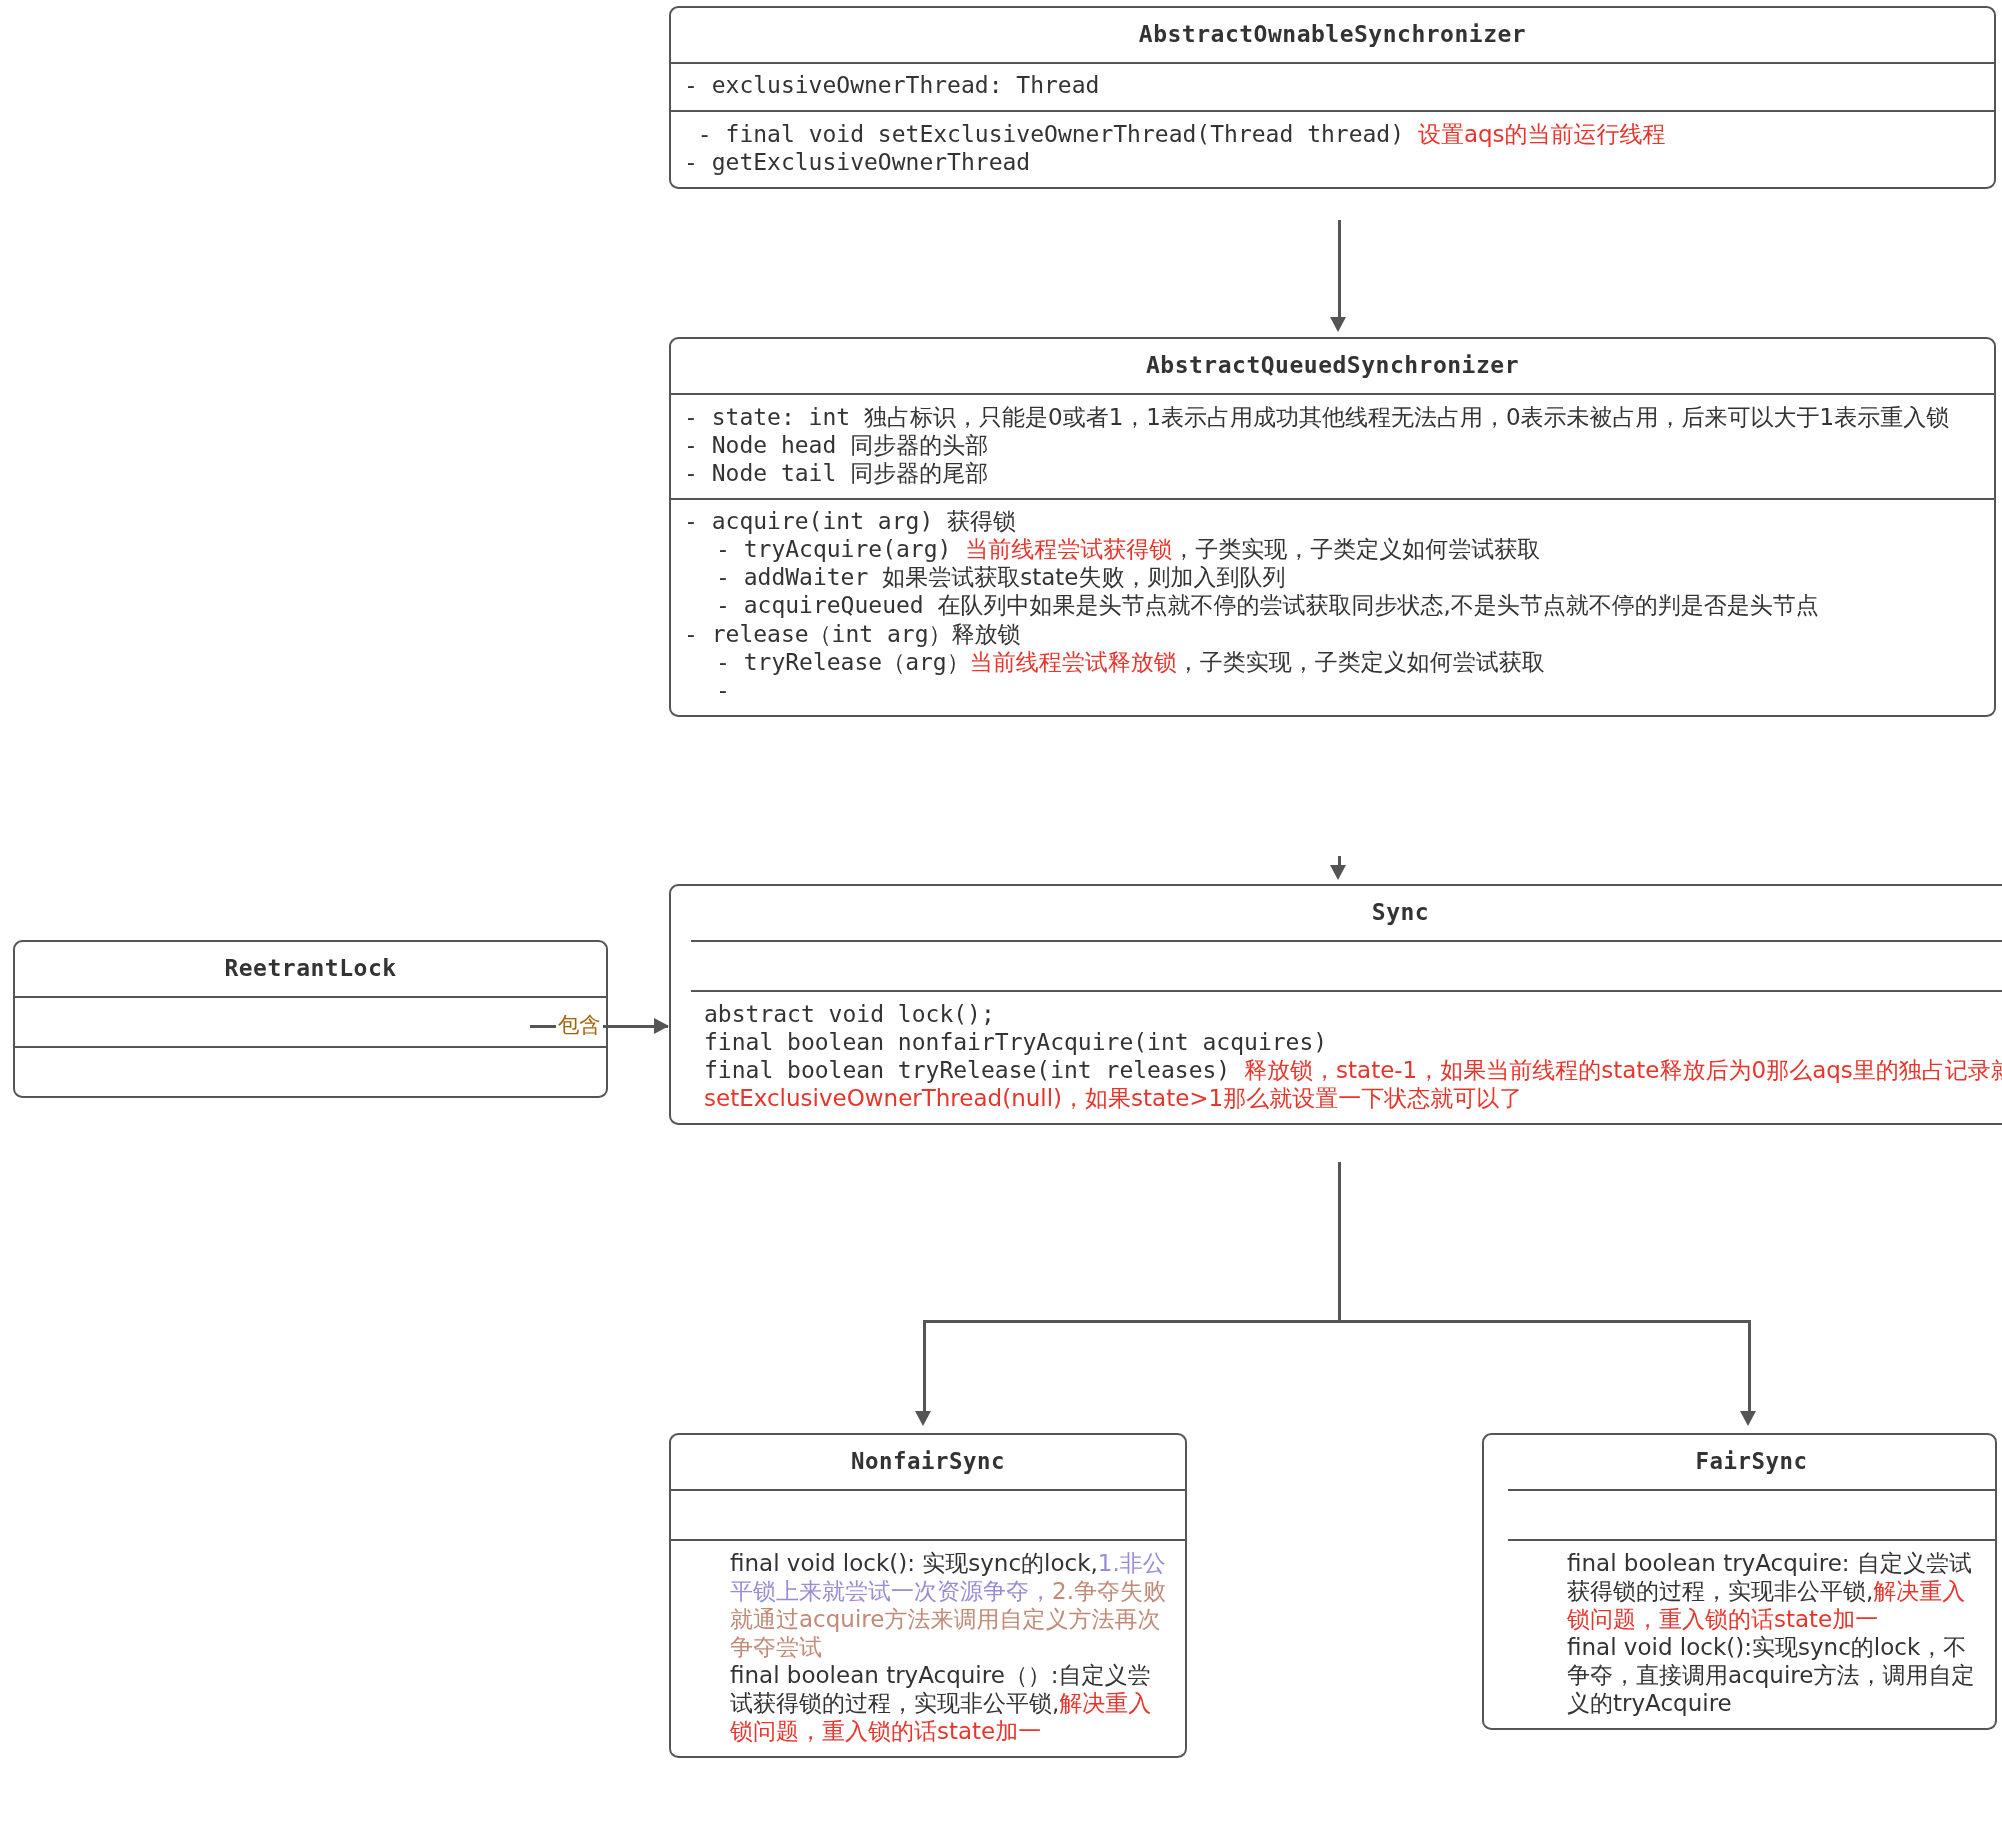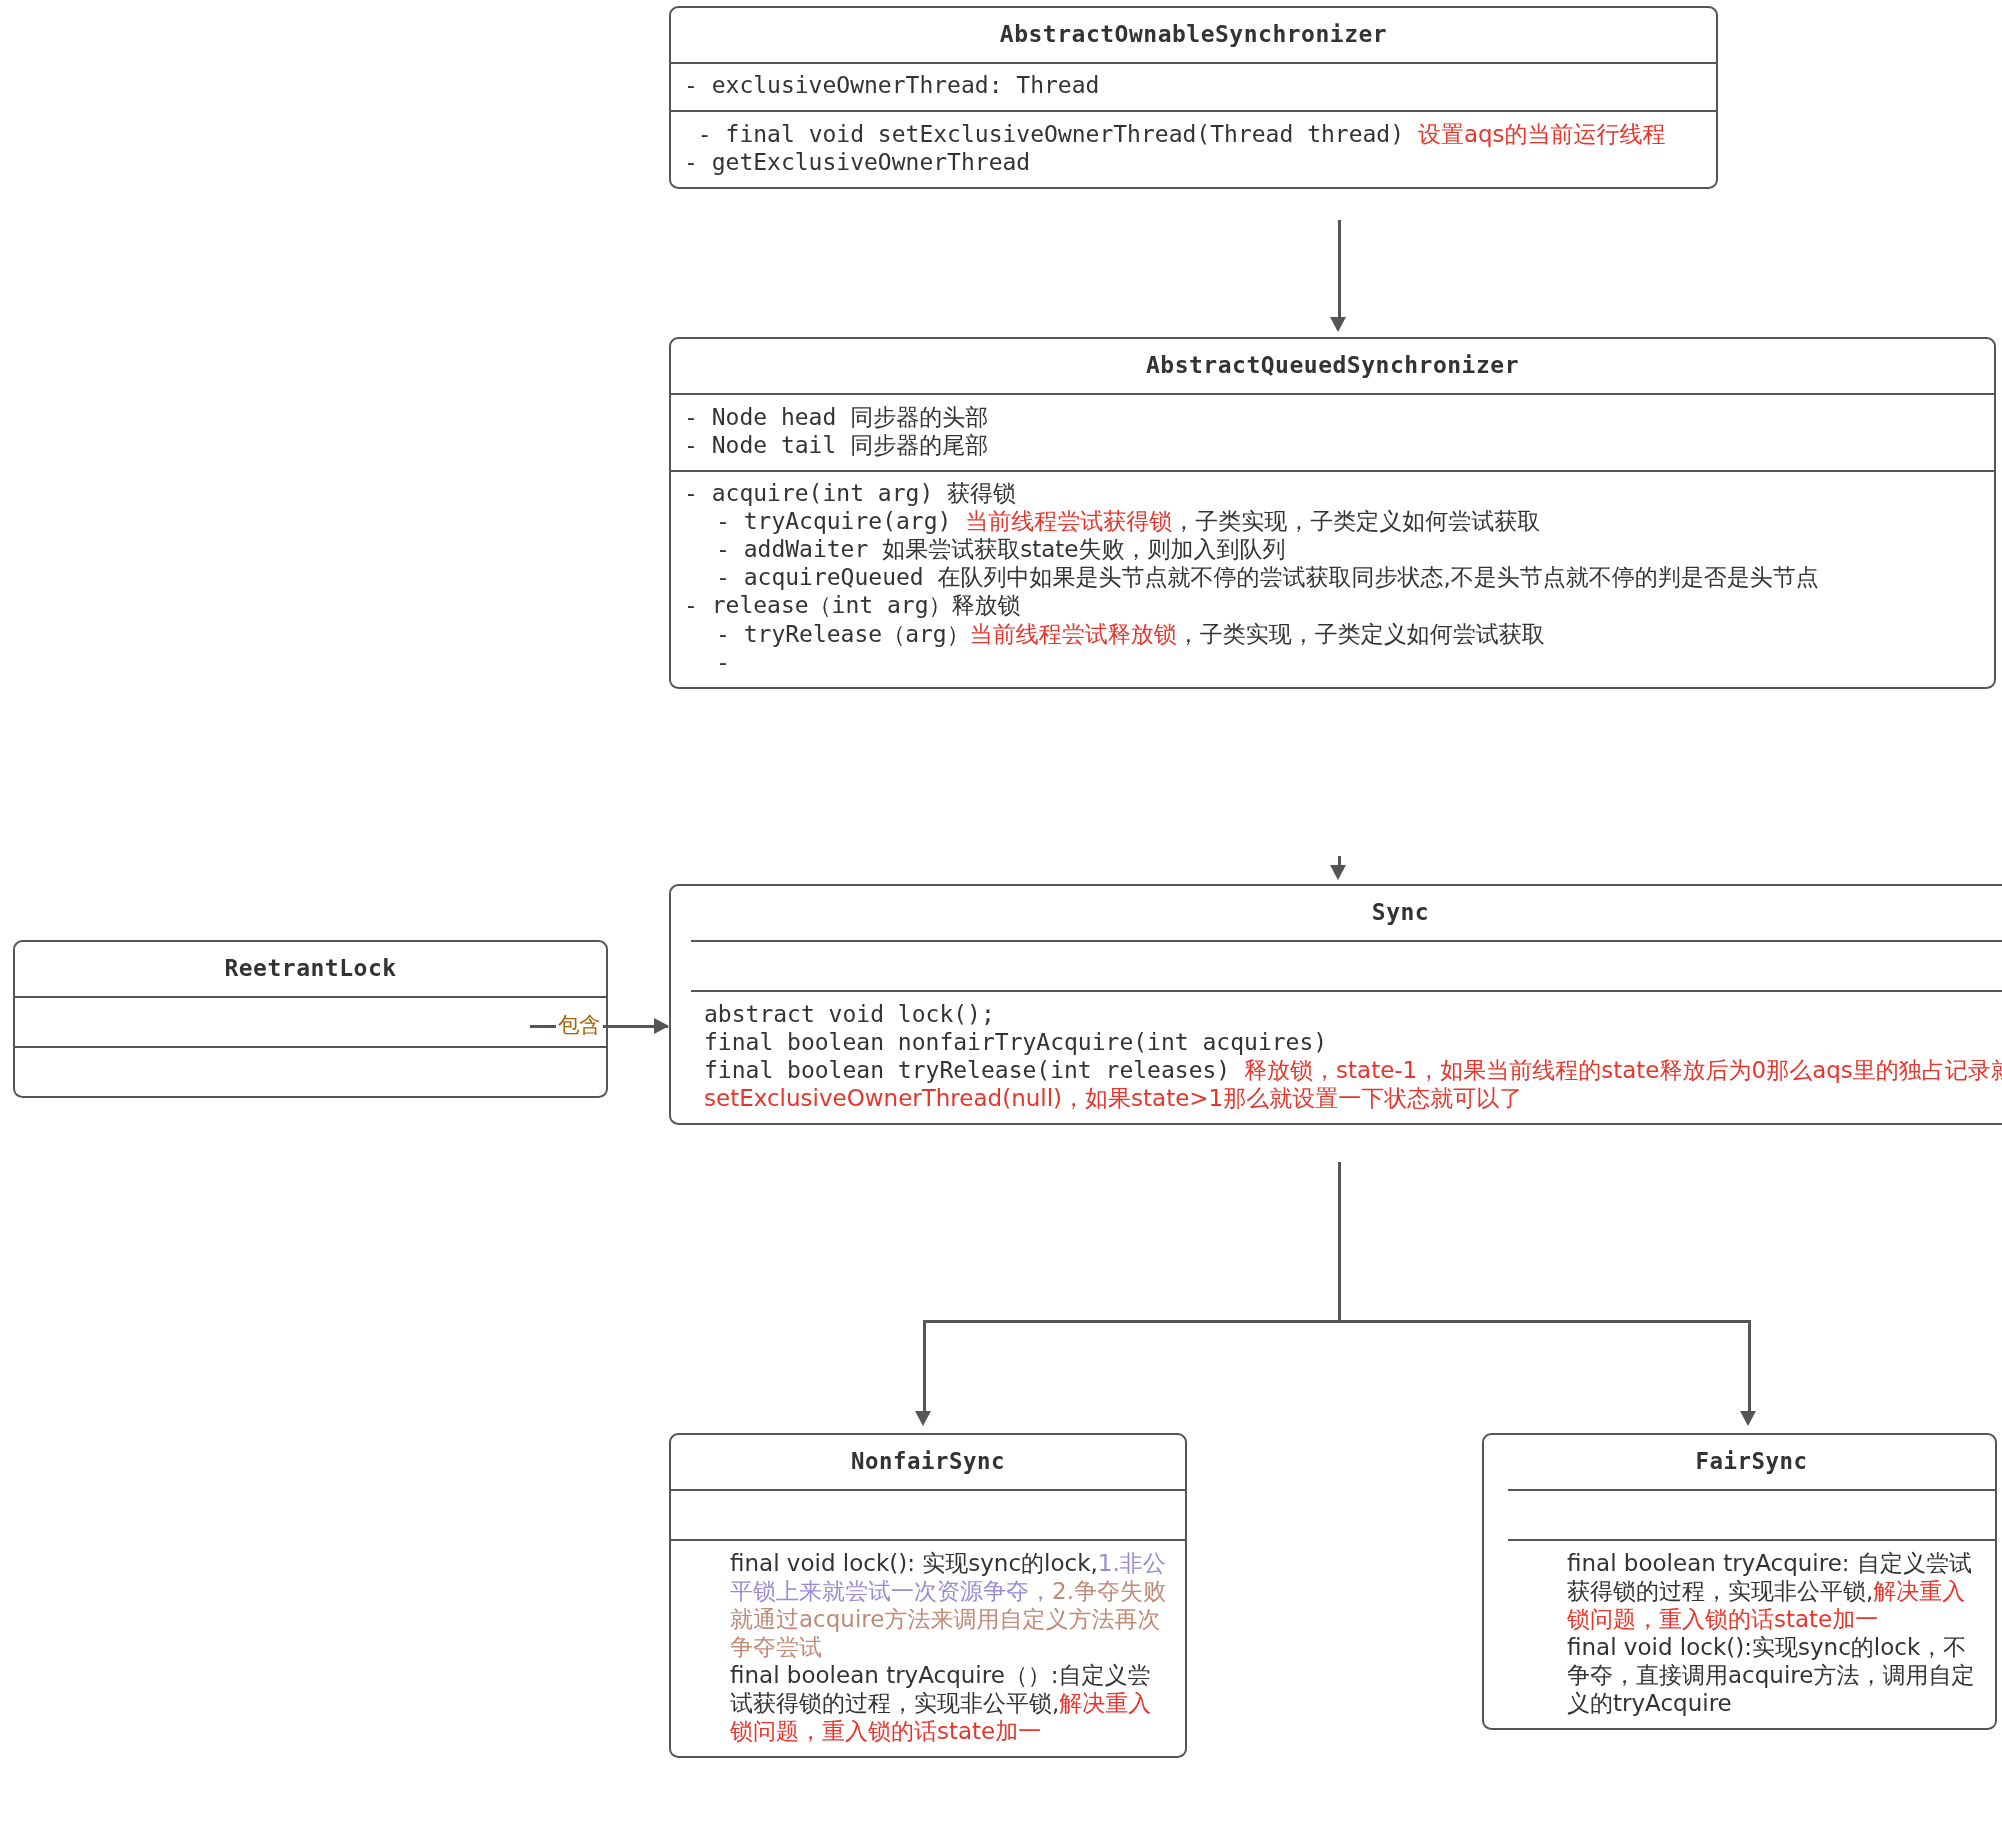--- a/index.html
+++ b/index.html
@@ -93,21 +93,21 @@
     position: absolute;
     font-size: 21.4px;
     font-family: Liberation Mono, monospace;
     color: #a16207;
     background: #ffffff;
     padding: 0 1.9px;
     white-space: nowrap;
   }
 
   
-  #box-aos      { left: 669px;  top: 5.6px;    width: 1049px; }
+  #box-aos      { left: 669px;  top: 5.6px;    width: 1327px; }
   #box-aqs      { left: 669px;  top: 337px;  width: 1327px; }
   #box-sync     { left: 669px;  top: 884px;  width: 1443px; padding-left: 20px; }
   #box-rlock    { left: 13px;   top: 940px; width: 595px;  }
   #box-nonfair  { left: 669px;  top: 1433px; width: 518px;  }
   #box-fair     { left: 1482px; top: 1433px; width: 515px; padding-left: 24px;  }
 
   .small-title { font-size: 22.4px; }
   .body-sans  { font-family: "DejaVu Sans", sans-serif; font-size: 23px; margin-left: 46px; }
 </style>
 </head>
@@ -126,20 +126,21 @@
   </div>
 </div>
 
 <div class="conn-v" style="left:1338px; top:220px; height:101px;"></div>
 <div class="arrow-down" style="left:1330px; top:317px;"></div>
 
 <div class="uml-box" id="box-aqs">
   <div class="uml-title">AbstractQueuedSynchronizer</div>
   <div class="uml-sep"></div>
   <div class="uml-section">
+    <div class="uml-line wrap"><span>- state: int </span><span class="zh">  独占标识，只能是0或者1，1表示占用成功其他线程无法占用，0表示未被占用，后来可以大于1表示重入锁</span></div>
     <div class="uml-line wrap"><span>- Node head </span><span class="zh">同步器的头部</span></div>
     <div class="uml-line wrap"><span>- Node tail </span><span class="zh">同步器的尾部</span></div>
   </div>
   <div class="uml-sep"></div>
   <div class="uml-section">
     <div class="uml-line wrap"><span>- acquire(int arg) </span><span class="zh">获得锁</span></div>
     <div class="uml-line wrap indent1"><span>- tryAcquire(arg) </span><span class="ann-red zh">当前线程尝试获得锁</span><span class="zh">，子类实现，子类定义如何尝试获取</span></div>
     <div class="uml-line wrap indent1"><span>- addWaiter </span><span class="zh">如果尝试获取state失败，则加入到队列</span></div>
     <div class="uml-line wrap indent1"><span>- acquireQueued </span><span class="zh">  在队列中如果是头节点就不停的尝试获取同步状态,不是头节点就不停的判是否是头节点</span></div>
     <div class="uml-line wrap"><span>- release（int arg）</span><span class="zh">释放锁</span></div>

